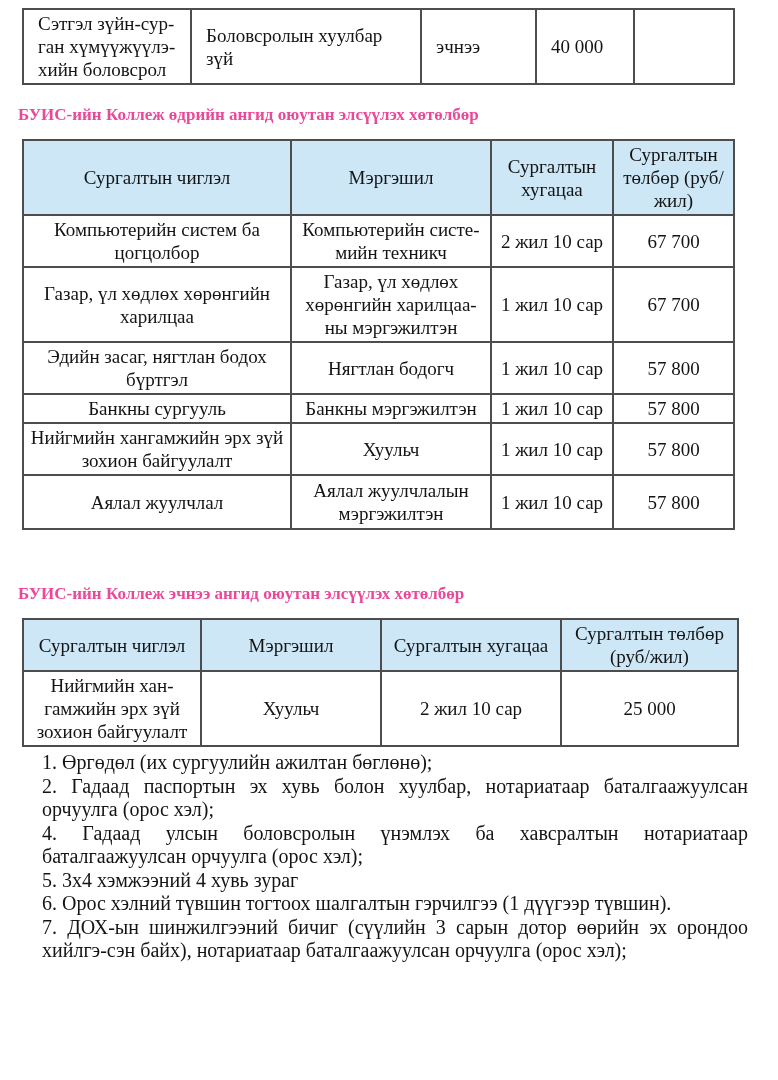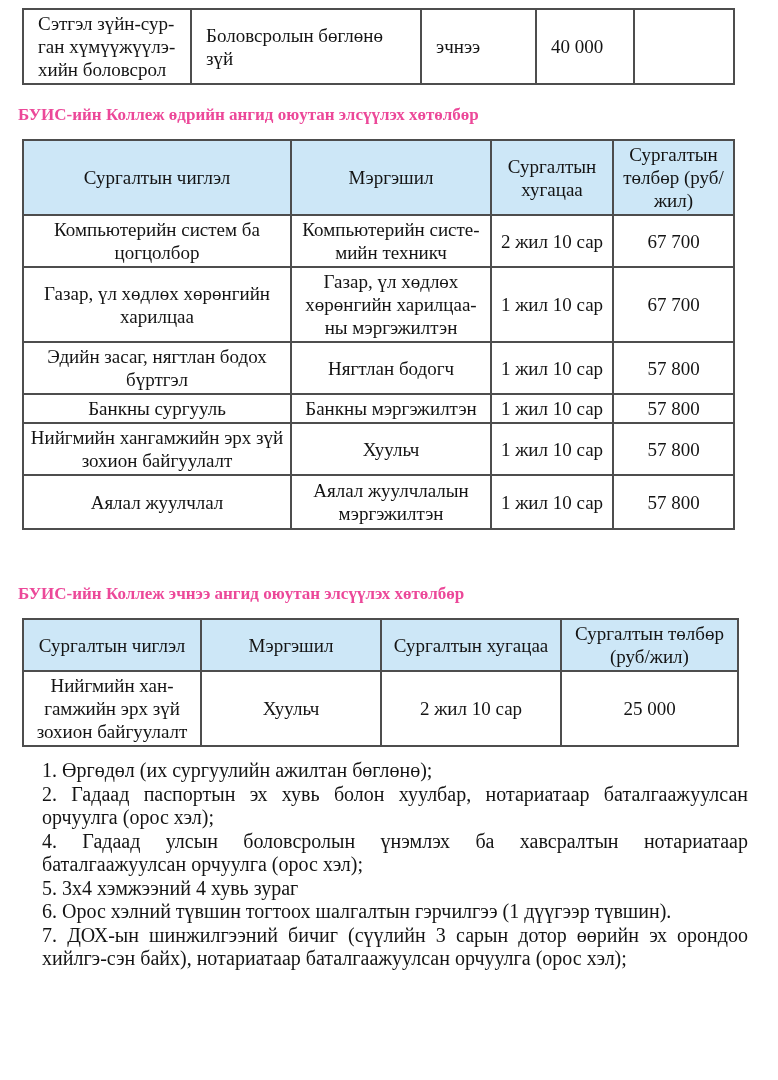--- a/index.html
+++ b/index.html
@@ -31,21 +31,21 @@
     margin:16px 24px 10px 18px; line-height:28px;
   }
   .title-gap { margin-top:50px; }
 
   .intro-line {
     margin:14px 0 4px 0; text-align:center;
     color:#2b97c9; font-size:20px; line-height:24px;
   }
 
   .doc-list {
-    margin:12px 30px 0 42px;
+    margin:4px 30px 0 42px;
     font-size:20px; line-height:23.5px;
     text-align:justify;
   }
   .doc-list p { margin:0; }
 
   
   .r-prev  { height:66px; }
   .r-head1 { height:70px; }
   .r-a { height:48px; }
   .r-b { height:75px; }
@@ -65,21 +65,21 @@
     <colgroup>
       <col style="width:168px">
         <col style="width:230px">
         <col style="width:115px">
       <col style="width:98px">
         <col style="width:100px">
     </colgroup>
     <tbody>
         <tr class="r-prev">
       <td>Сэтгэл зүйн-сур-ган хүмүүжүүлэ-хийн боловсрол</td>
-      <td>Боловсролын бөглөнө зүй</td>
+      <td>Боловсролын хуулбар зүй</td>
       <td>эчнээ</td>
       <td>40 000</td>
       <td></td>
     </tr>
   </tbody>
     </table>
 
   <h1 class="section-title">БУИС-ийн Коллеж өдрийн ангид оюутан элсүүлэх хөтөлбөр</h1>
 
   <table class="program-table">

